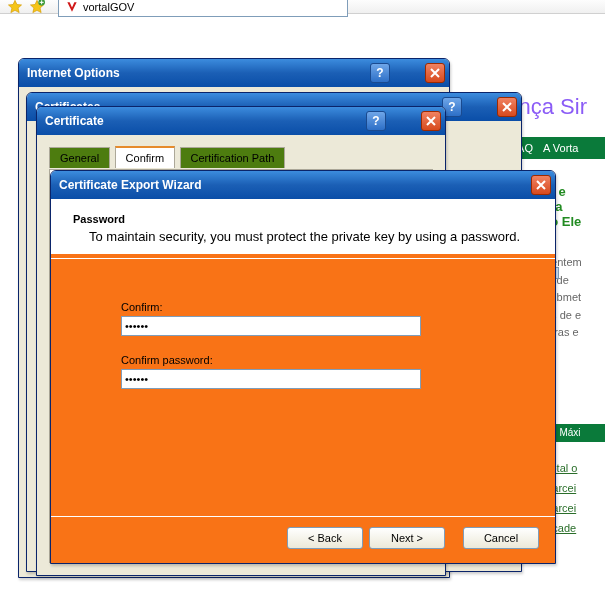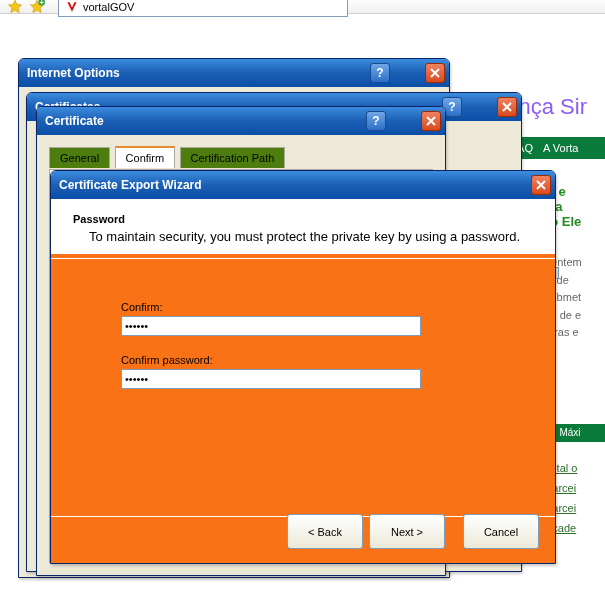--- a/index.html
+++ b/index.html
@@ -38,21 +38,21 @@
 
   .wizard-body { position: absolute; top: 28px; left: 0; right: 0; bottom: 0; background: #f97316; }
   .wiz-head { padding: 14px 22px 10px; background: #fff; }
   .wiz-head .hd { font-size: 11px; font-weight: bold; color: #000; }
   .wiz-head .sub { font-size: 13px; color: #000; margin-left: 16px; margin-top: 4px; }
   .separator { height: 1px; background: #d4d0c8; margin: 4px 0 0 0; border-bottom: 1px solid #fff; }
   .wiz-content { padding: 28px 42px; font-size: 11px; color: #000; }
   .wiz-content .lbl { margin-top: 14px; margin-left: 28px; margin-bottom: 3px; }
   .wiz-content input[type=password] { width: 300px; height: 20px; font-size: 11px; padding: 1px 3px; border: 1px solid #7f9db9; margin-left: 28px; }
   .wiz-buttons { position: absolute; bottom: 14px; right: 16px; display: flex; }
-  .btn { height: 35px; min-width: 76px; font-size: 11px; border: 1px solid #7f9db9; background: linear-gradient(#fff,#ece9d8); border-radius: 3px; margin-left: 6px; cursor: pointer; }
+  .btn { height: 22px; min-width: 76px; font-size: 11px; border: 1px solid #7f9db9; background: linear-gradient(#fff,#ece9d8); border-radius: 3px; margin-left: 6px; cursor: pointer; }
   .btn.gap { margin-left: 18px; }
 
   .combo { position: absolute; top: 120px; right: -108px; width: 36px; height: 20px; border: 1px solid #7f9db9; background: #fff; display: flex; align-items: center; justify-content: flex-end; }
   .combo .arrow { width: 16px; height: 18px; background: linear-gradient(#dce6f4,#b8d0ed); border-left: 1px solid #7f9db9; display: flex; align-items: center; justify-content: center; color: #2b5da8; font-size: 9px; }
 </style>
 </head>
 <body>
 
 <div class="toolbar">
   <span class="star">

